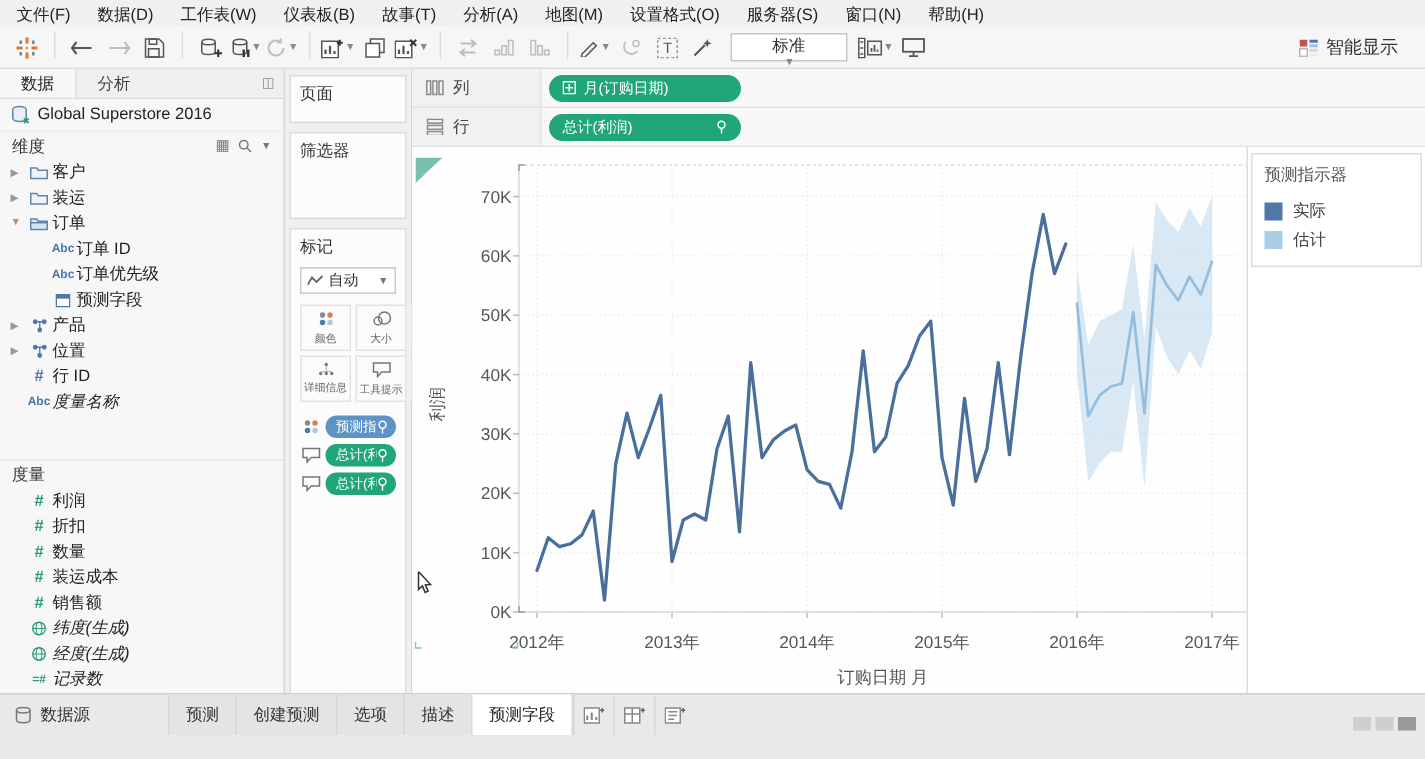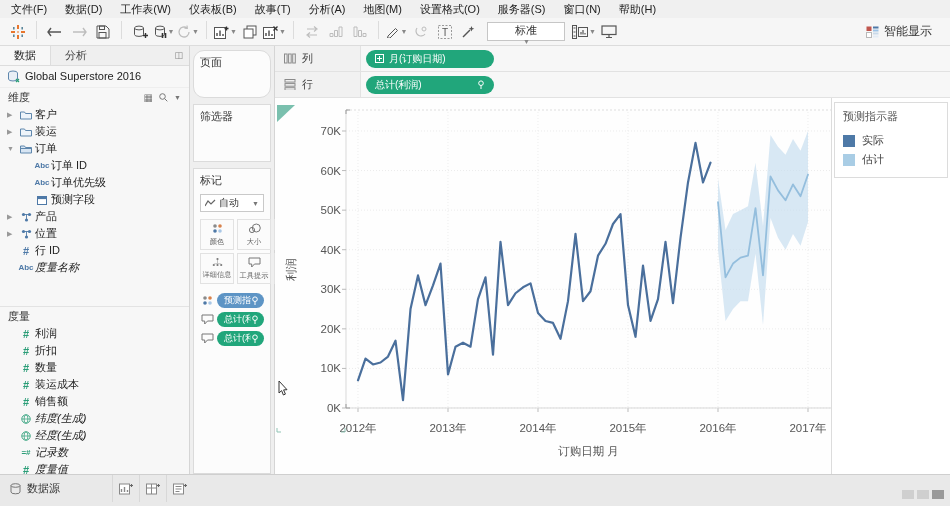--- a/index.html
+++ b/index.html
@@ -38,21 +38,21 @@
   .dp-item.italic .dp-lbl { font-style:italic; }
   .dp-spacer { height:34px; }
   .dp-measures-hdr { border-top:1px solid #e3e3e3; }
   .ic-abc { color:#4e79a7; font-size:8px; font-weight:bold; letter-spacing:0; }
   .ic-hash { color:#2a9d77; font-weight:bold; font-size:11px; }
   .ic-hash-blue { color:#4e79a7; font-weight:bold; font-size:11px; }
   .ic-hash-eq { color:#2a9d77; font-weight:bold; font-size:8px; }
   
   .cardscol { width:85px; background:#efefef; border-right:1px solid #d5d5d5; padding:4px 3px; display:flex; flex-direction:column; gap:6px; }
   .card { background:#fcfcfc; border:1px solid #dbdbdb; padding:4px 6px; }
-  .card-pages { height:48px;border-radius:11px; }
+  .card-pages { height:32px; }
   .card-filters { height:58px; }
   .card-marks { flex:1; }
   .card-title { color:#333; }
   .marks-dd { border:1px solid #c9c9c9; background:#fff; height:18px; display:flex; align-items:center; gap:3px; padding:0 4px; margin-top:6px; font-size:10px; color:#333; }
   .marks-dd .dd-caret { margin-left:auto; font-size:7px; color:#777; }
   .marks-grid { display:grid; grid-template-columns:repeat(3,1fr); gap:3px; margin-top:7px; }
   .mark-btn { height:31px; border:1px solid #e2e2e2; background:#fbfbfb; display:flex; flex-direction:column; align-items:center; justify-content:center; gap:2px; }
   .mark-btn span.mb-lbl { font-size:8px; color:#666; transform:scale(.9); white-space:nowrap; }
   .marks-pills { margin-top:9px; display:flex; flex-direction:column; gap:4px; }
   .pill-row { display:flex; align-items:center; gap:3px; }
@@ -70,21 +70,21 @@
   .shelf-pill .pill-lbl { flex:1; }
   .chartwrap { position:absolute; top:52px; left:0; right:118px; bottom:0; background:#fefefe; border-right:1px solid #dcdcdc; overflow:hidden; }
   .legendpane { position:absolute; top:52px; right:0; width:118px; bottom:0; background:#fff; }
   .legend-card { margin:4px 2px 0 2px; border:1px solid #dcdcdc; padding:6px 8px 8px 8px; background:#fff; }
   .legend-title { color:#555; margin-bottom:7px; }
   .legend-item { display:flex; align-items:center; gap:7px; height:19px; color:#444; }
   .legend-swatch { width:12px; height:12px; flex:none; }
   .corner-triangle { position:absolute; left:2px; top:7px; }
   .cursor { position:absolute; left:3px; top:283px; }
   
-  .bottombar { position:absolute; left:0; right:0; bottom:4px; height:28px; background:#e9e9e9; border-top:1px solid #cfcfcf; display:flex; align-items:stretch; }
+  .bottombar { position:absolute; left:0; right:0; bottom:16px; height:28px; background:#e9e9e9; border-top:1px solid #cfcfcf; display:flex; align-items:stretch; }
   .bb-ds { display:flex; align-items:center; gap:6px; padding:0 14px 0 10px; color:#333; }
   .bb-gap { width:38px; }
   .bb-tab { display:flex; align-items:center; padding:0 11px; color:#333; border-left:1px solid #d8d8d8; background:#e4e4e4; }
   .bb-tab:last-of-type { border-right:1px solid #d8d8d8; }
   .bb-tab.active { background:#fff; color:#222; }
   .bb-iconbtn { width:27px; display:flex; align-items:center; justify-content:center; border-left:1px solid #d8d8d8; color:#666; }
   .bb-right { margin-left:auto; display:flex; align-items:flex-end; gap:3px; padding:0 6px 3px 0; }
   .bb-mini { width:12px; height:9px; background:#cfcfcf; }
   svg { display:block; }
 </style>
@@ -731,20 +731,27 @@
   <div class="bb-ds">
     <span>
         <svg width="11" height="12" viewBox="0 0 11 12">
           <ellipse cx="5.5" cy="2.5" rx="4.5" ry="1.8" fill="none" stroke="#777"></ellipse>
           <path d="M1,2.5 V9 a4.5,1.8 0 0 0 9,0 V2.5" fill="none" stroke="#777"></path>
         </svg>
       </span>
     <span>数据源</span>
   </div>
   <div class="bb-gap"></div>
+  <span id="bb-tabs" style="display:flex;">
+      <div class="bb-tab">预测</div>
+      <div class="bb-tab">创建预测</div>
+      <div class="bb-tab">选项</div>
+      <div class="bb-tab">描述</div>
+      <div class="bb-tab active">预测字段</div>
+    </span>
   <div class="bb-iconbtn">
       <svg width="14" height="13">
         <rect x="0.5" y="2" width="10" height="10" fill="#fff" stroke="#888"></rect>
         <path d="M2.5,10 V7 M5.5,10 V5 M8.5,10 V8" stroke="#888" stroke-width="1.4"></path>
         <path d="M11,3.5 h3 M12.5,2 v3" stroke="#666" stroke-width="1.1"></path>
       </svg>
     </div>
   <div class="bb-iconbtn">
       <svg width="14" height="13">
         <rect x="0.5" y="2" width="10" height="10" fill="#fff" stroke="#888"></rect>

